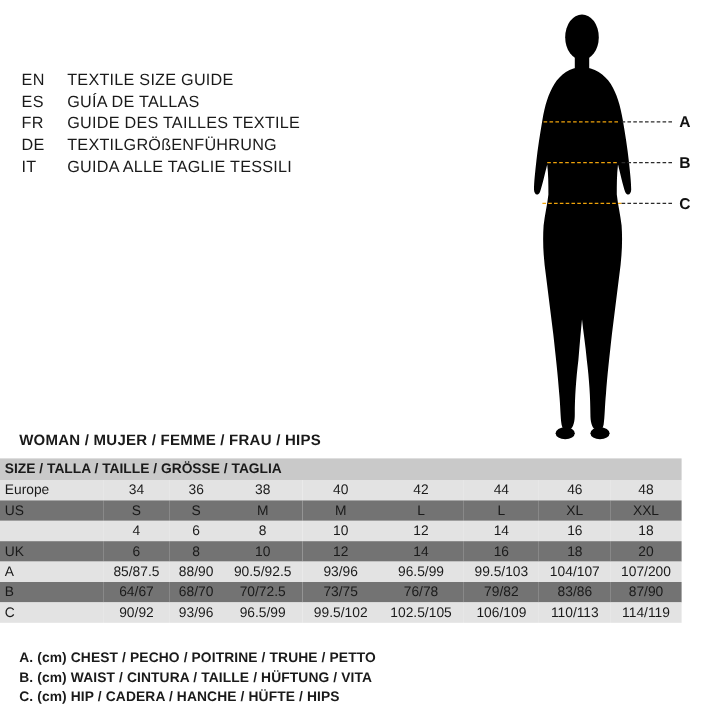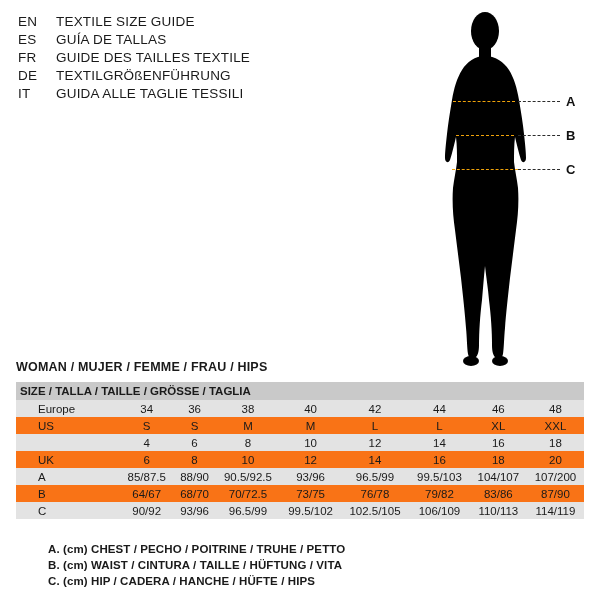--- a/index.html
+++ b/index.html
@@ -32,20 +32,21 @@
     display: flex;
     align-items: baseline;
     height: 18px;
     font-size: 13.5px;
     letter-spacing: 0.2px;
   }
   .lang-code {
     width: 38px;
     flex: none;
     font-size: 13.5px;
+    margin-top: 45px;
   }
   .lang-text {
     font-size: 13.5px;
     white-space: nowrap;
   }
 
   
   .figure-wrap {
     position: absolute;
     left: 400px;
@@ -78,59 +79,59 @@
     position: absolute;
     left: 16px;
     top: 360px;
     font-size: 12.5px;
     font-weight: bold;
     letter-spacing: 0.2px;
   }
 
   table.size-table {
     position: absolute;
-    left: 16px;
+    left: 0;
     top: 382px;
     width: 568px;
     border-collapse: collapse;
     font-size: 11.5px;
   }
   table.size-table td {
     height: 17px;
     padding: 0 4px;
     text-align: center;
     vertical-align: middle;
     white-space: nowrap;
   }
   table.size-table td.rowlabel {
     text-align: left;
     width: 78px;
-    padding-left: 22px;
+    padding-left: 4px;
   }
   tr.head-row td {
     background: #c9c9c9;
     font-weight: bold;
     text-align: left;
     font-size: 11.5px;
     height: 18px;
   }
   tr.shade td { background: #e3e3e3; }
-  tr.plain td { background: #f97316; }
+  tr.plain td { background: #737373; }
 
   
   .legend {
     position: absolute;
     left: 16px;
     top: 541px;
     font-size: 11.5px;
     font-weight: bold;
     line-height: 16px;
     letter-spacing: 0.1px;
   }
-  .legend div { white-space: nowrap; margin-left: 32px; }
+  .legend div { white-space: nowrap; }
 </style>
 </head>
 <body>
 
 <div id="page">
 
   <div class="lang-block">
     <div class="lang-row">
       <span class="lang-code">EN</span>
       <span class="lang-text">TEXTILE SIZE GUIDE</span>

